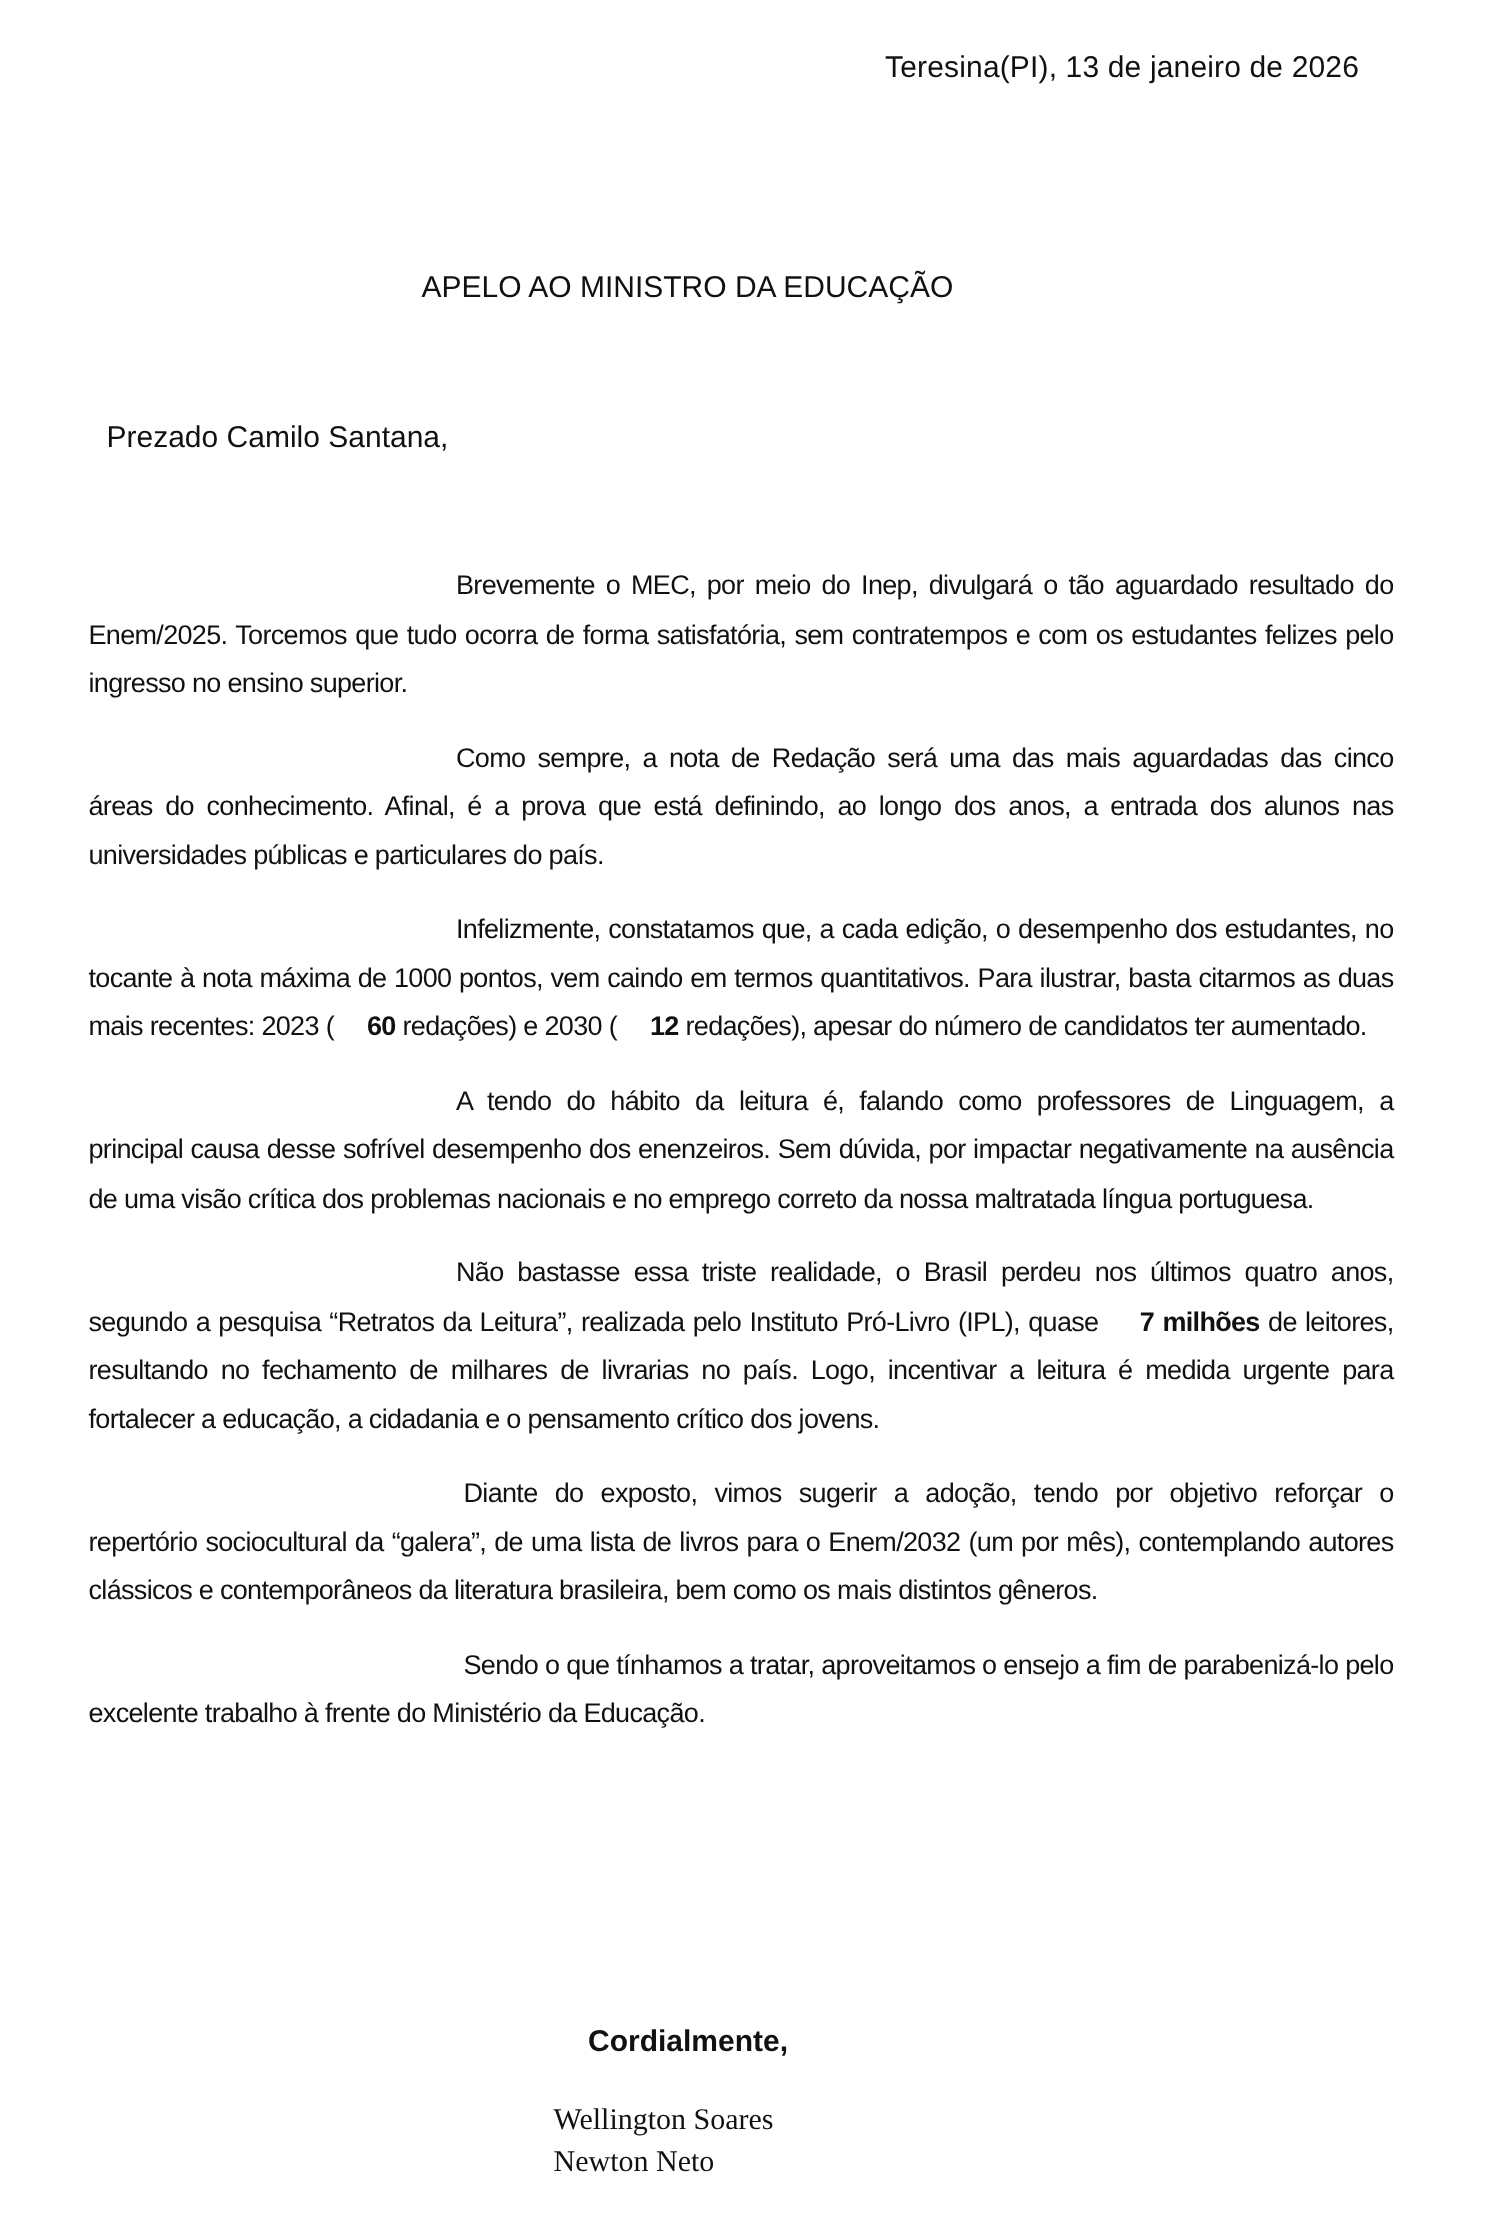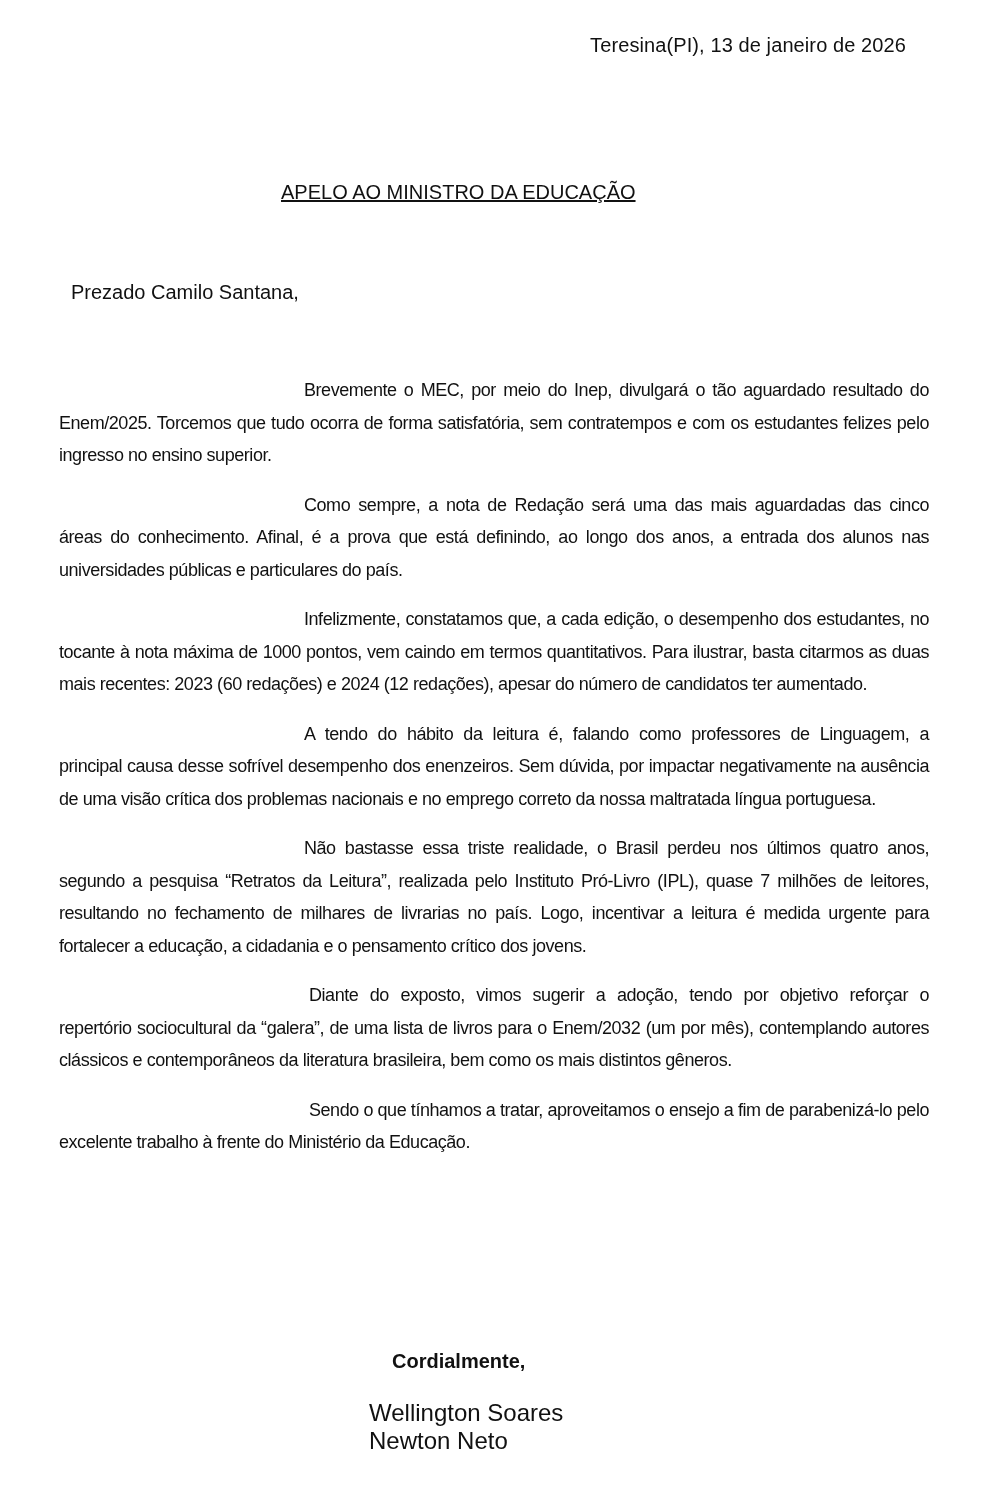--- a/index.html
+++ b/index.html
@@ -28,21 +28,20 @@
       right: 98px;
       font-size: 20px;
       letter-spacing: 0.1px;
     }
     .title {
       position: absolute;
       top: 181px;
       left: 281px;
       font-size: 20px;
       letter-spacing: 0px;
-      text-decoration: underline;
     }
     .salutation {
       position: absolute;
       top: 281px;
       left: 71px;
       font-size: 20px;
     }
     .body-text {
       position: absolute;
       top: 374px;
@@ -52,52 +51,53 @@
     .para {
       margin: 0 0 17px 0;
       font-size: 18px;
       line-height: 32.5px;
       text-align: justify;
       text-indent: 245px;
       letter-spacing: -0.45px;
       word-spacing: 0px;
     }
     .para.wide-indent { text-indent: 250px; }
-    .para b { font-weight: normal; }
+    .para b { font-weight: bold; margin-left: 22px; }
     .closing {
       position: absolute;
       top: 1350px;
       left: 392px;
       font-size: 20px;
       font-weight: bold;
     }
     .signatures {
       position: absolute;
       top: 1399px;
       left: 369px;
-      font-size: 24px;
+      font-size: 20px;
       line-height: 28px;
+      font-family: Liberation Serif, serif;
     }
     .signatures div { white-space: nowrap; }
   </style>
 </head>
 <body>
 
 <div class="page">
 
   <div class="date">Teresina(PI), 13 de janeiro de 2026</div>
 
   <div class="title">APELO AO MINISTRO DA EDUCAÇÃO</div>
 
   <div class="salutation">Prezado Camilo Santana,</div>
 
   <div class="body-text">
     <p class="para">Brevemente o MEC, por meio do Inep, divulgará o tão aguardado resultado do Enem/2025. Torcemos que tudo ocorra de forma satisfatória, sem contratempos e com os estudantes felizes pelo ingresso no ensino superior.</p>
     <p class="para">Como sempre, a nota de Redação será uma das mais aguardadas das cinco áreas do conhecimento. Afinal, é a prova que está definindo, ao longo dos anos, a entrada dos alunos nas universidades públicas e particulares do país.</p>
-    <p class="para"><span>Infelizmente, constatamos que, a cada edição, o desempenho dos estudantes, no tocante à nota máxima de 1000 pontos, vem caindo em termos quantitativos. Para ilustrar, basta citarmos as duas mais recentes: 2023 (</span><b>60</b><span> redações) e 2024 (</span><b>12</b><span> redações), apesar do número de candidatos ter aumentado.</span></p>
+    <p class="para"><span>Infelizmente, constatamos que, a cada edição, o desempenho dos estudantes, no tocante à nota máxima de 1000 pontos, vem caindo em termos quantitativos. Para ilustrar, basta citarmos as duas mais recentes: 2023 (</span><b>60</b><span> redações) e 2030 (</span><b>12</b><span> redações), apesar do número de candidatos ter aumentado.</span></p>
     <p class="para">A tendo do hábito da leitura é, falando como professores de Linguagem, a principal causa desse sofrível desempenho dos enenzeiros. Sem dúvida, por impactar negativamente na ausência de uma visão crítica dos problemas nacionais e no emprego correto da nossa maltratada língua portuguesa.</p>
     <p class="para"><span>Não bastasse essa triste realidade, o Brasil perdeu nos últimos quatro anos, segundo a pesquisa “Retratos da Leitura”, realizada pelo Instituto Pró-Livro (IPL), quase </span><b>7 milhões</b><span> de leitores, resultando no fechamento de milhares de livrarias no país. Logo, incentivar a leitura é medida urgente para fortalecer a educação, a cidadania e o pensamento crítico dos jovens.</span></p>
     <p class="para wide-indent">Diante do exposto, vimos sugerir a adoção, tendo por objetivo reforçar o repertório sociocultural da “galera”, de uma lista de livros para o Enem/2032 (um por mês), contemplando autores clássicos e contemporâneos da literatura brasileira, bem como os mais distintos gêneros.</p>
     <p class="para wide-indent">Sendo o que tínhamos a tratar, aproveitamos o ensejo a fim de parabenizá-lo pelo excelente trabalho à frente do Ministério da Educação.</p>
   </div>
 
   <div class="closing">Cordialmente,</div>
 
   <div class="signatures">
     <div>Wellington Soares</div>

